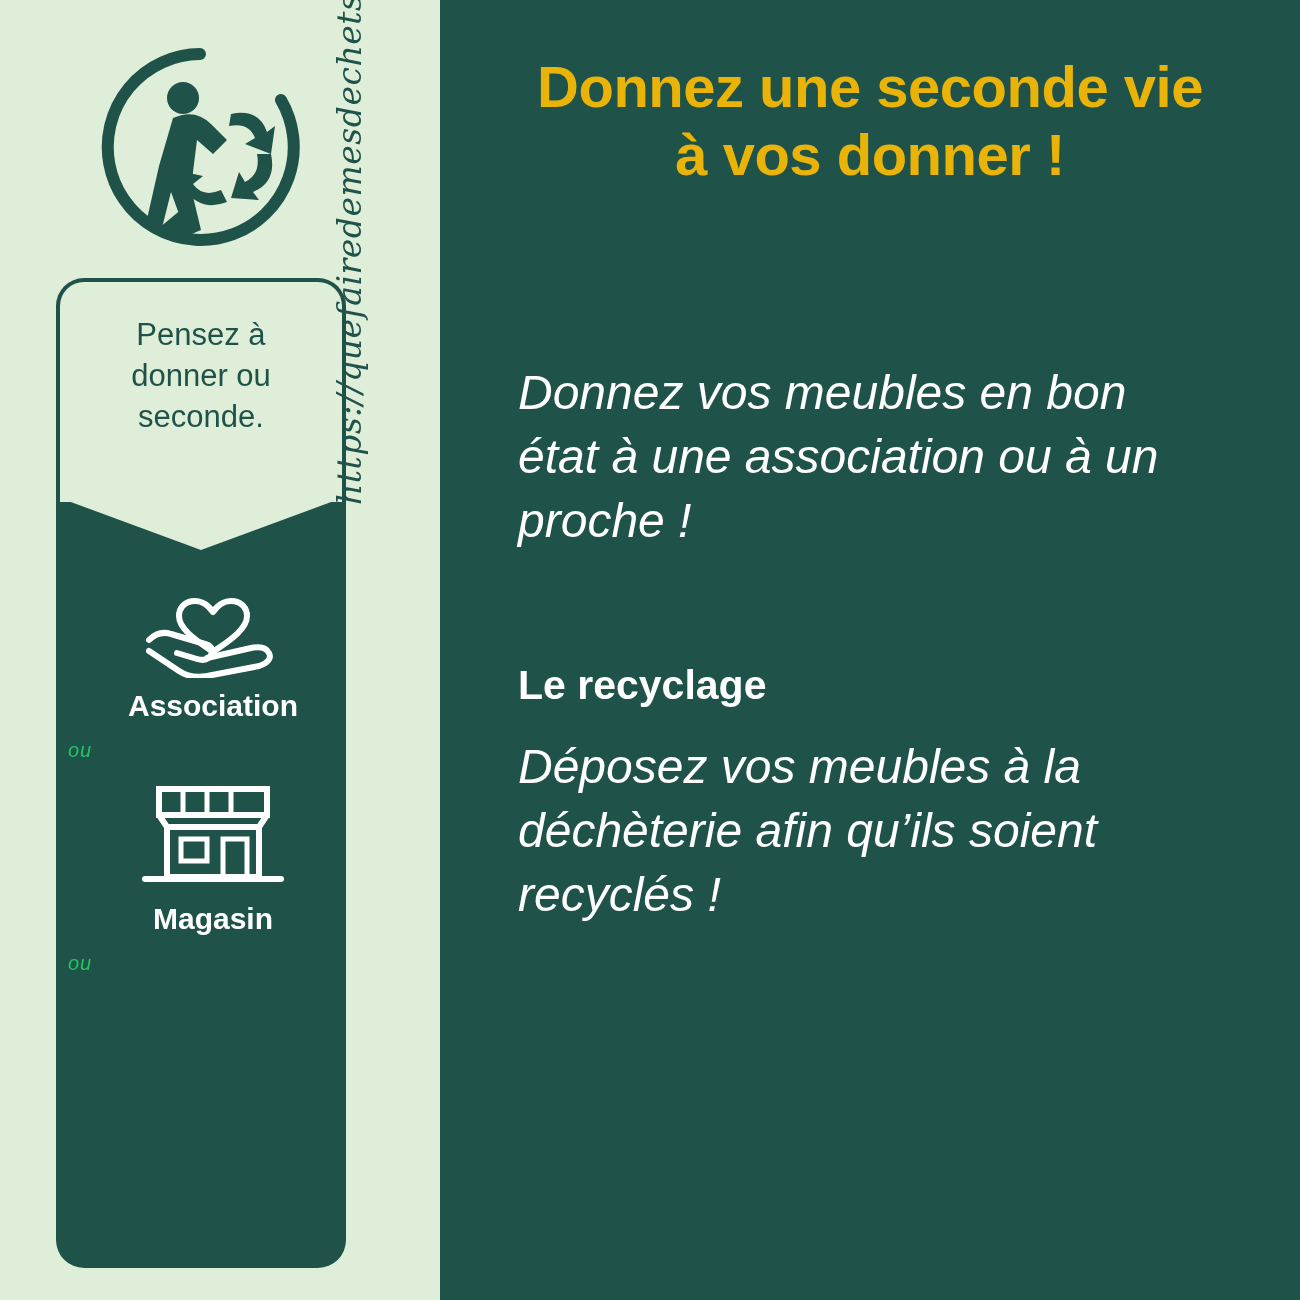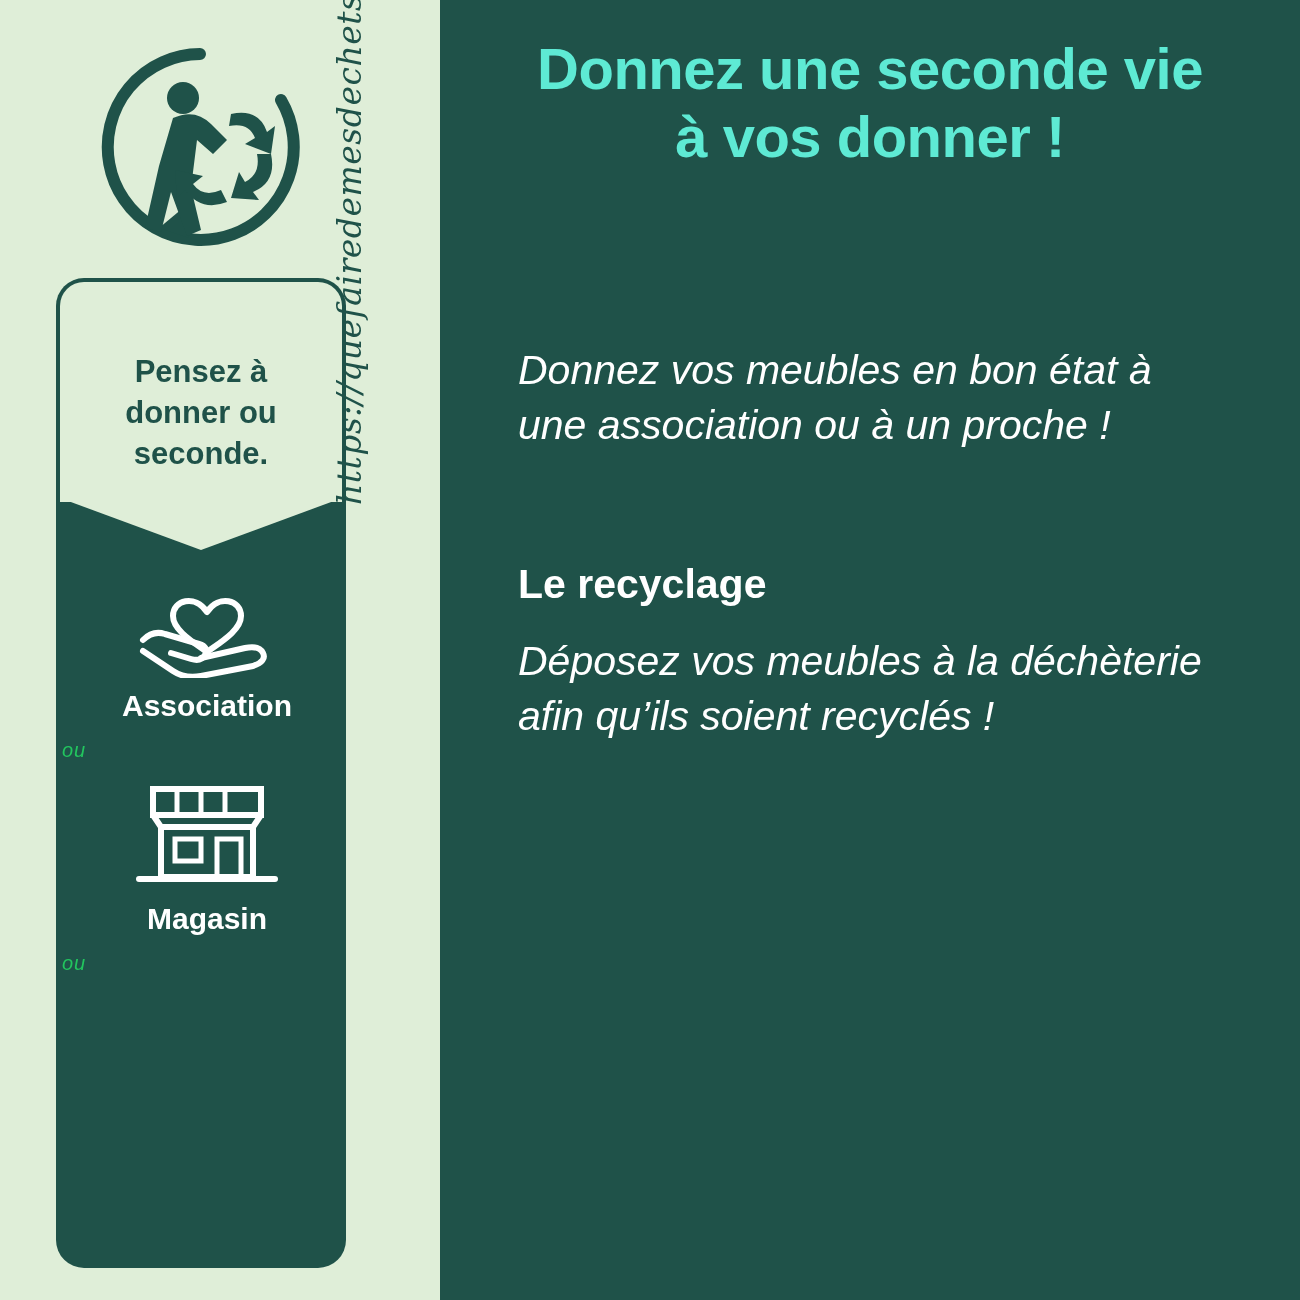--- a/index.html
+++ b/index.html
@@ -68,41 +68,41 @@
     overflow: hidden;
   }
   .ribbon-head {
     position: relative;
     background: #dfeed8;
     height: 220px;
     margin: 4px 4px 0 4px;
     border-radius: 24px 24px 0 0;
   }
   .ribbon-head-text {
-    padding-top: 69px;
+    padding-top: 32px;
     text-align: center;
     color: #1f5249;
-    font-weight: bold;
+    font-weight: normal;
     font-size: 31px;
     line-height: 1.33;
   }
   .notch-shape {
     position: absolute;
     left: 4px;
     top: 220px;
     width: 282px;
     height: 52px;
     background: #dfeed8;
     clip-path: polygon(0 0, 100% 0, 50% 100%);
   }
 
   .steps {
     position: absolute;
     top: 285px;
-    left: 6px;
+    left: 12px;
     width: 100%;
   }
   .step {
     text-align: center;
     color: #ffffff;
   }
   .step-icon {
     height: 120px;
     display: flex;
     align-items: center;
@@ -124,44 +124,44 @@
 
   
   .right-panel {
     position: relative;
     flex: 1 1 auto;
     height: 1300px;
     background: #1f5249;
     padding: 0;
   }
   .headline {
-    margin: 35px 40px 0 40px;
+    margin: 53px 40px 0 40px;
     text-align: center;
-    color: #5eead4;
+    color: #eab308;
     font-size: 58px;
     font-weight: bold;
     line-height: 1.17;
     letter-spacing: -0.5px;
   }
 
   .section {
     margin: 0 60px 0 78px;
   }
   .section.first { margin-top: 172px; }
   .section.second { margin-top: 108px; }
 
   .section-title {
     color: #ffffff;
     font-size: 41px;
     font-weight: bold;
     margin-bottom: 26px;
   }
   .section-body {
     color: #ffffff;
-    font-size: 41px;
+    font-size: 48px;
     font-style: italic;
     line-height: 1.34;
     max-width: 700px;
   }
 </style>
 </head>
 <body>
 
 <div class="poster">
 

